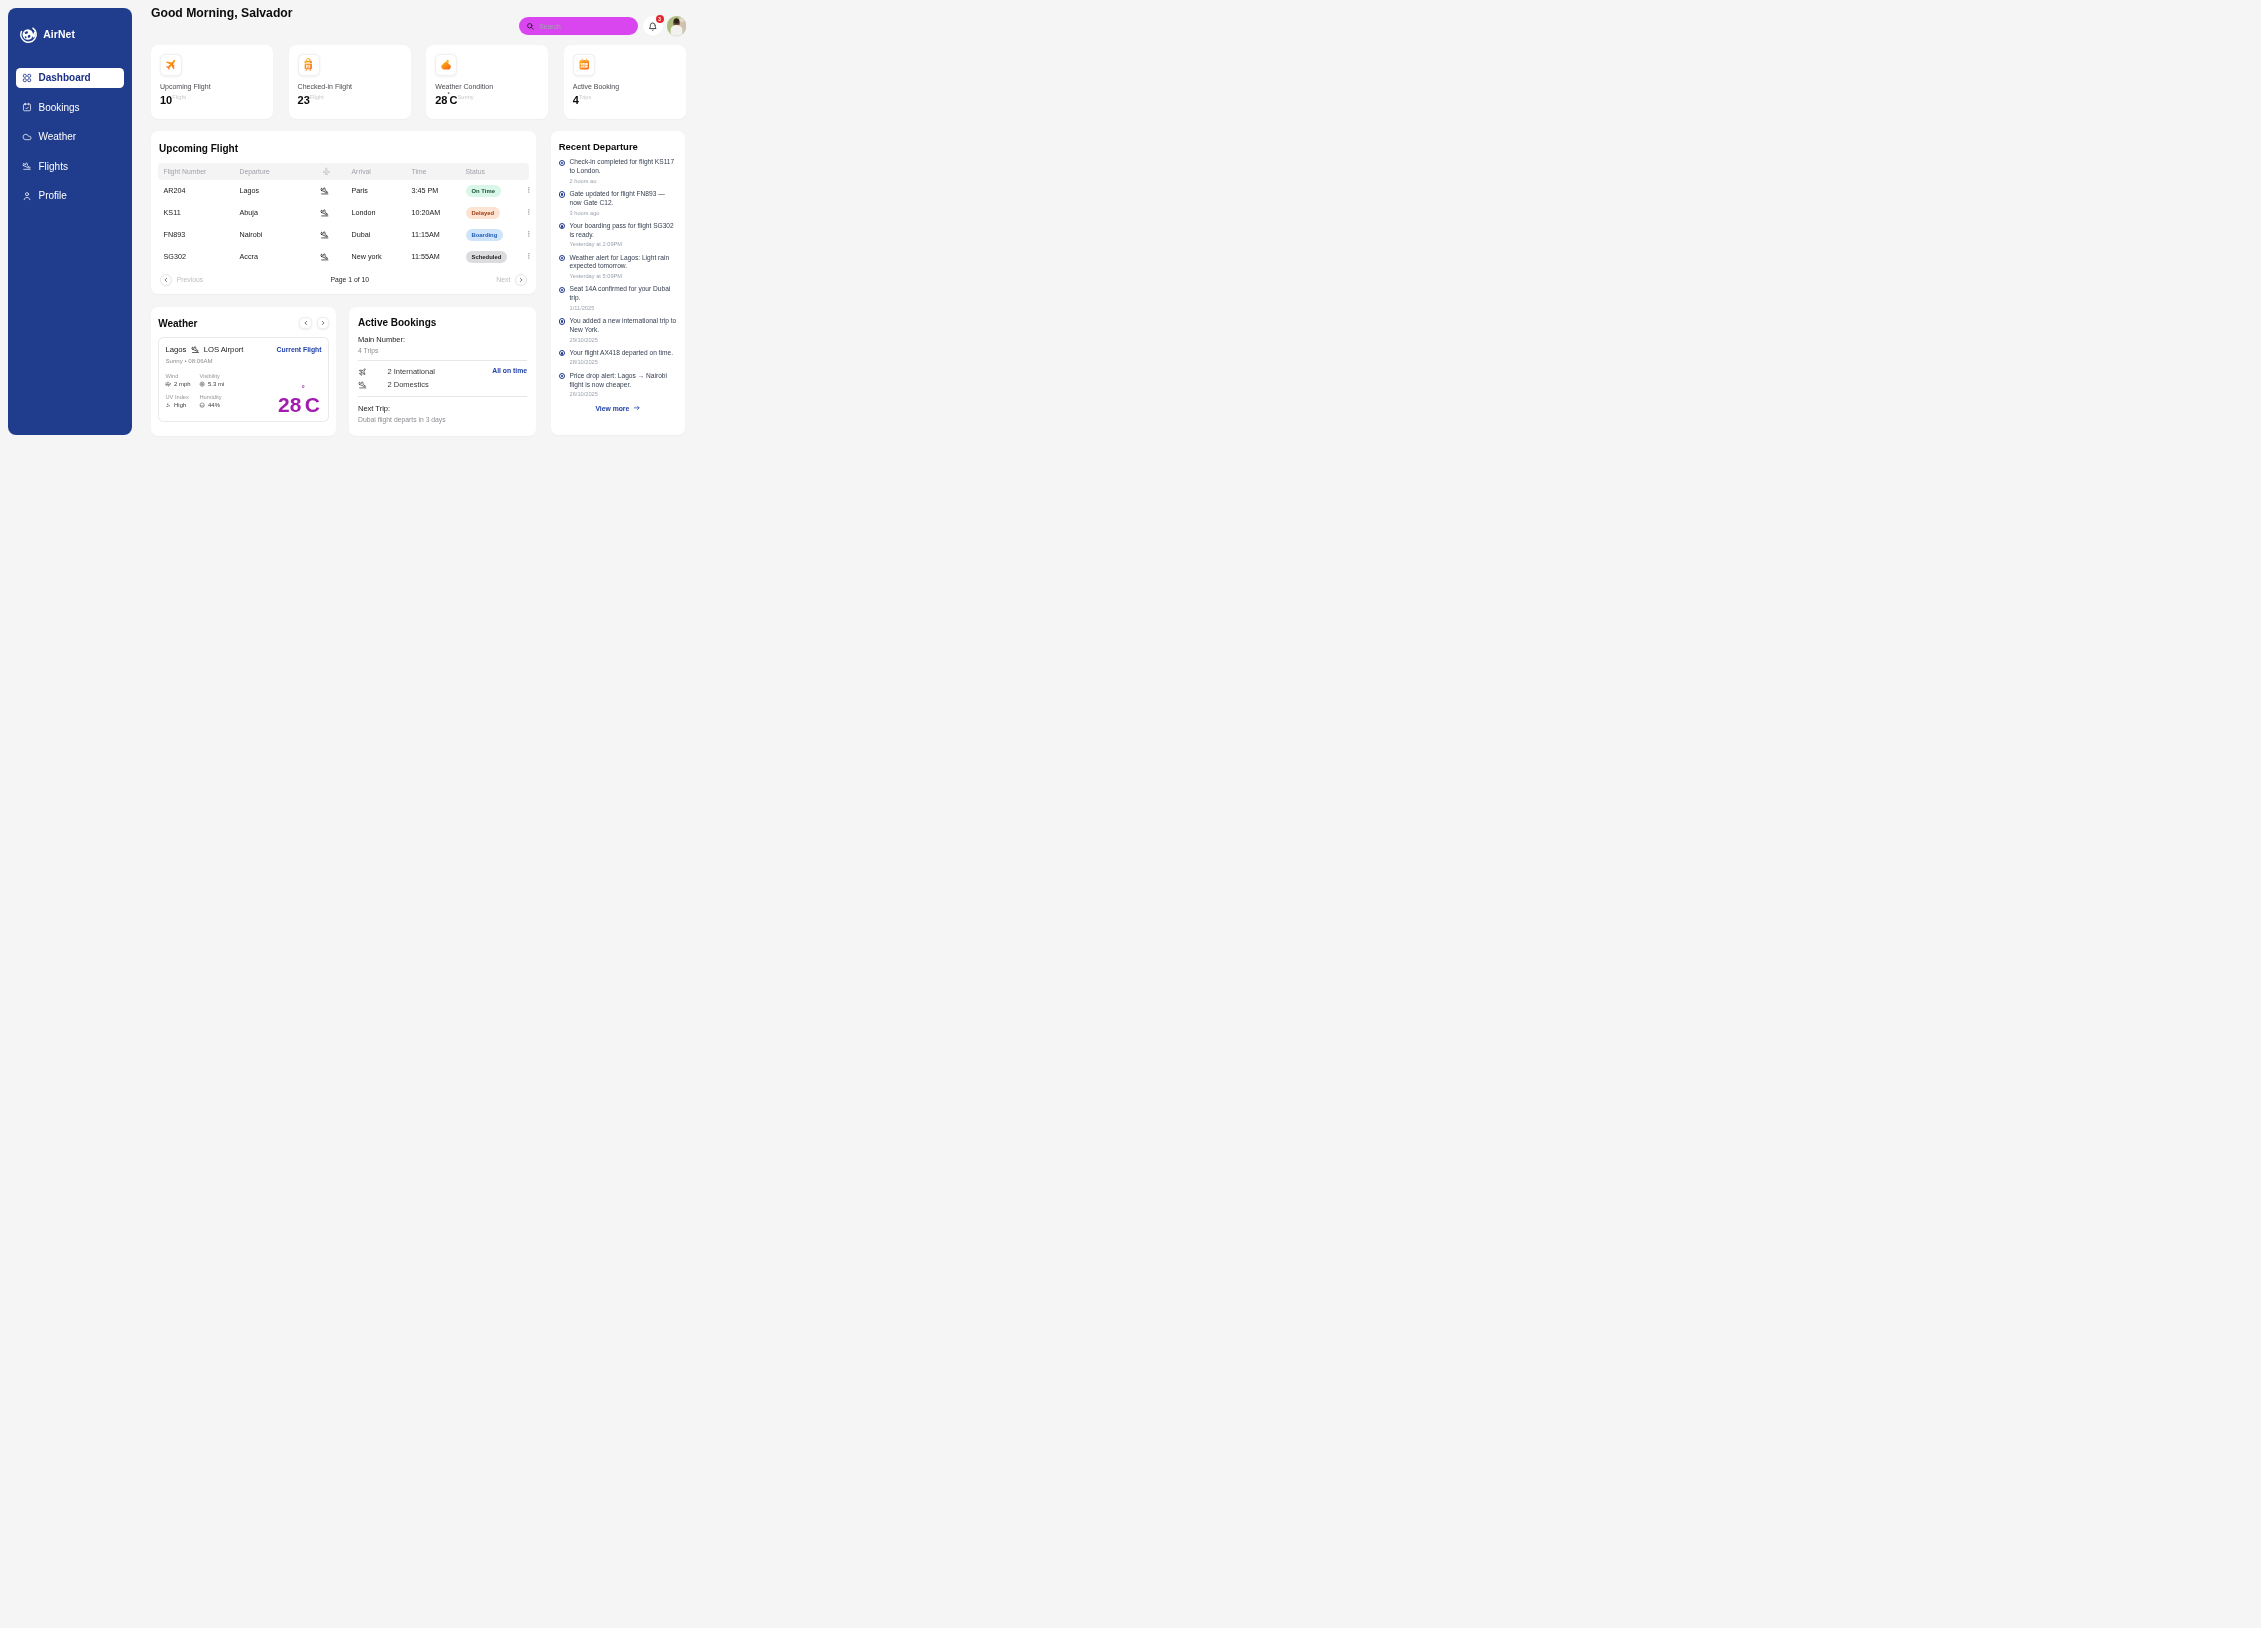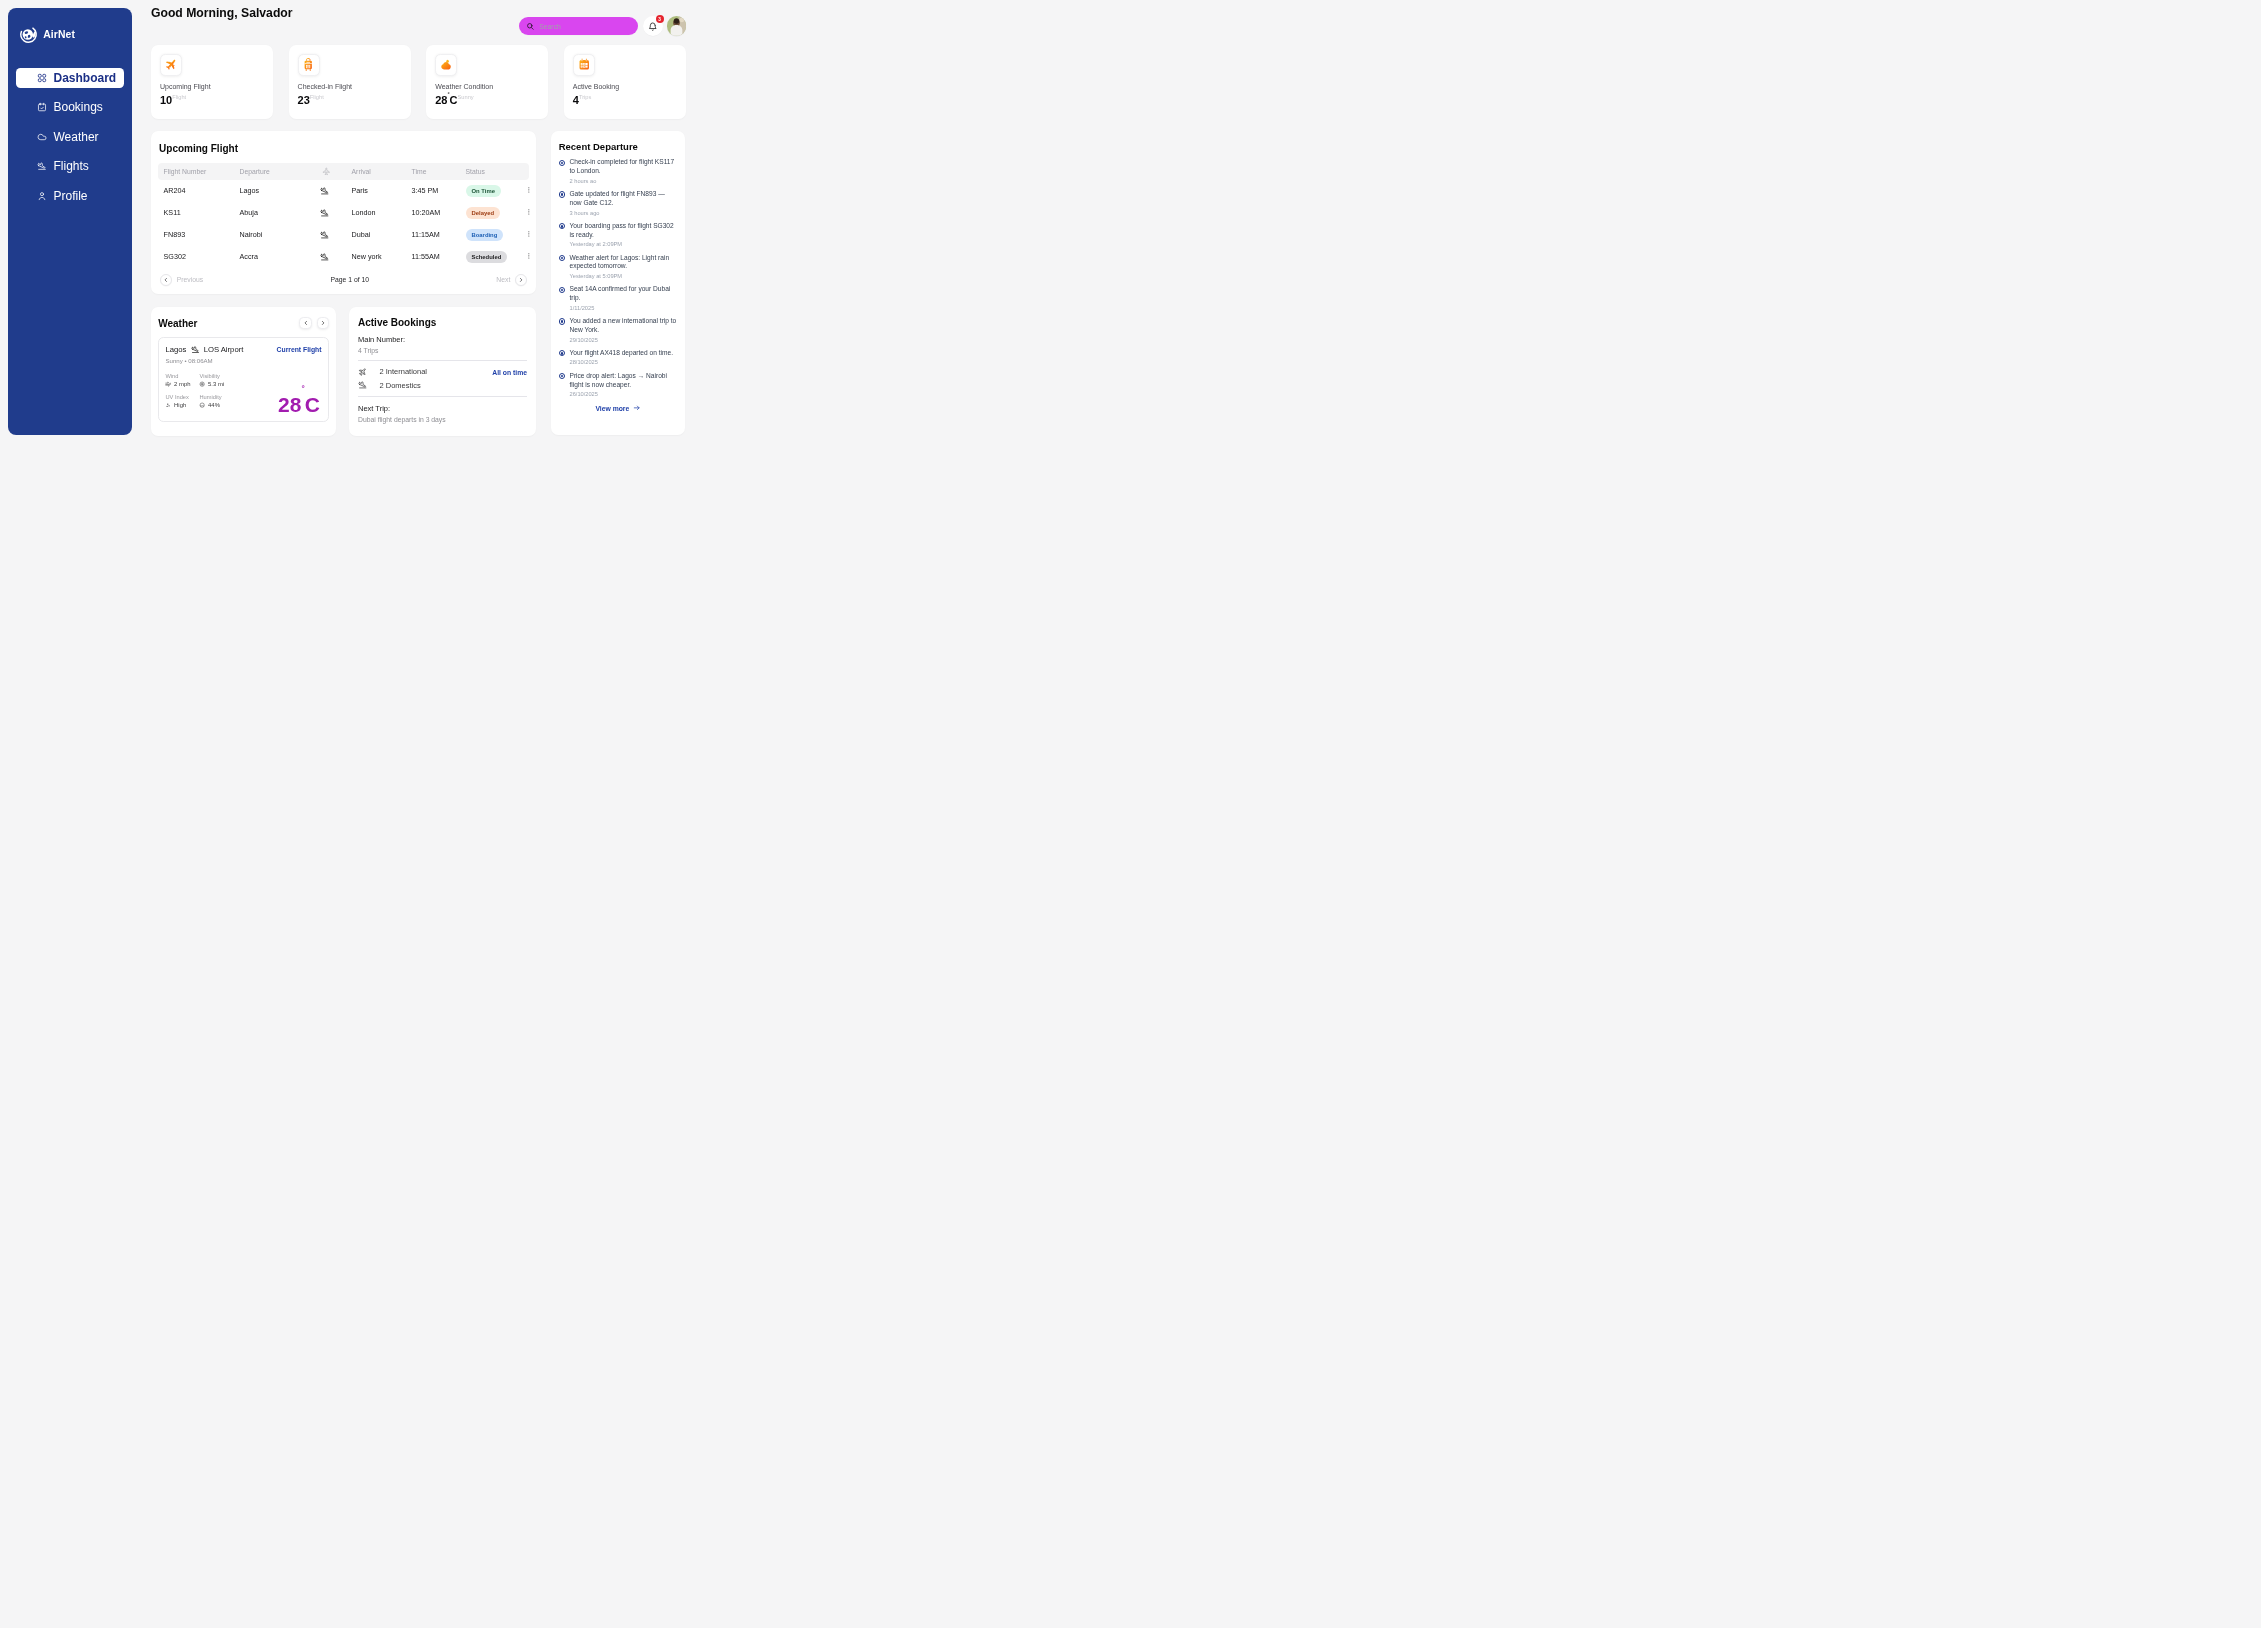--- a/index.html
+++ b/index.html
@@ -6,22 +6,22 @@
   html,body { width:709px; height:443px; }
   body { font-family:"Liberation Sans", sans-serif; background:#f5f5f6; overflow:hidden; }
   .canvas { position:relative; width:709px; height:443px; }
 
   
   .sidebar { position:absolute; left:8.1px; top:8.1px; width:124px; height:427px;
     background:#203c8c; border-radius:8.1px; padding:13.6px 8.1px; }
   .logo-row { display:flex; align-items:center; gap:5.4px; margin:3.6px 0 23.5px 2.7px; }
   .logo-row svg { flex:none; }
   .logo-text { color:#fff; font-size:10.4px; font-weight:700; letter-spacing:0.1px; }
-  .nav-item { display:flex; align-items:center; gap:6.3px; height:20px; padding:0 21px;
-    border-radius:4.5px; color:#fff; font-size:12px; margin-bottom:9.5px; cursor:pointer; }
+  .nav-item { display:flex; align-items:center; gap:6.3px; height:20px; padding:0 6px;
+    border-radius:4.5px; color:#fff; font-size:10px; margin-bottom:9.5px; cursor:pointer; }
   .nav-item svg { flex:none; }
   .nav-item.active { background:#fff; color:#1b2f86; font-weight:700; }
 
   
   .page-title { position:absolute; left:151px; top:6px; font-size:12.2px; font-weight:700; color:#0a0a0a; }
   .search-pill { position:absolute; left:519px; top:17px; width:119px; height:18px; background:#d946ef;
     border-radius:9px; display:flex; align-items:center; gap:4.5px; padding:0 7.2px;
     box-shadow:0 0.5px 0.9px rgba(0,0,0,.03); }
   .search-pill input { border:none; outline:none; font-size:6.8px; color:#27272a; width:100%;
     font-family:"Liberation Sans", sans-serif; background:transparent; }
@@ -93,21 +93,21 @@
   .wm-label { font-size:5.7px; color:#98989d; }
   .wm-value { display:flex; align-items:center; gap:2.3px; margin-top:1.8px; font-size:5.9px; color:#3a3a3c; }
   .big-temp { position:absolute; right:8px; bottom:3.6px; font-size:21px; font-weight:600; color:#a21caf; }
   .big-temp .deg { font-size:8.1px; vertical-align:top; position:relative; top:-9px; font-weight:700; }
 
   
   .bookings-panel { left:349px; top:307px; width:187px; height:129px; padding:10px 9px; }
   .bk-label { margin-top:6.8px; font-size:7.5px; color:#1c1c1e; }
   .bk-sub { margin-top:3.2px; font-size:6.8px; color:#8e8e93; }
   .bk-divider { border:none; border-top:0.5px solid #e5e5ea; margin:5.9px 0; }
-  .bk-row { display:flex; align-items:flex-end; gap:12px; font-size:7.5px; color:#3a3a3c; margin-top:4.1px; }
+  .bk-row { display:flex; align-items:flex-start; gap:20px; font-size:7.5px; color:#3a3a3c; margin-top:4.1px; }
   .bk-row:first-of-type { margin-top:0; }
   .all-on-time { margin-left:auto; color:#1e3fa8; font-weight:700; font-size:6.8px; }
 
   
   .activity-panel { left:551px; top:131px; width:134px; height:304px; padding:10px 7.7px 6.3px; }
   .act-item { display:flex; gap:4.5px; margin-top:6.3px; }
   .act-item:first-of-type { margin-top:6.8px; }
   .bullet { flex:none; width:6.3px; height:6.3px; margin-top:1.4px; border:0.9px solid #1f3a8c; border-radius:50%;
     position:relative; }
   .bullet::after { content:""; position:absolute; left:50%; top:50%; width:2.3px; height:2.3px;

